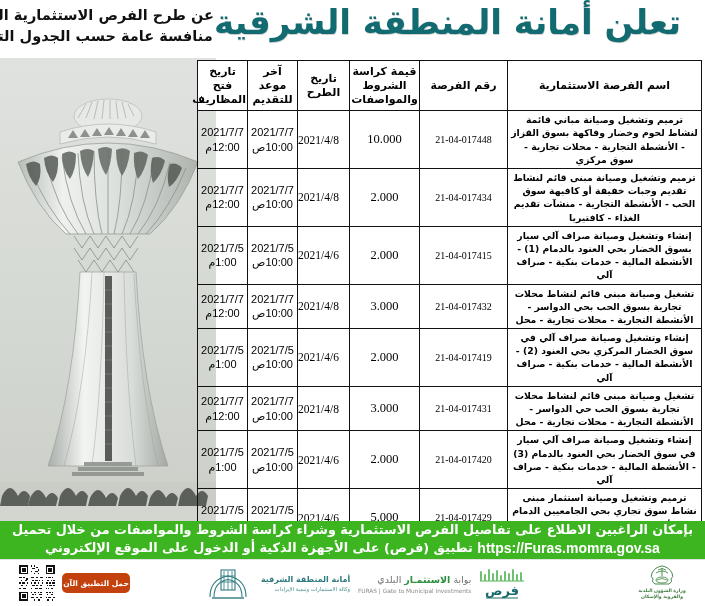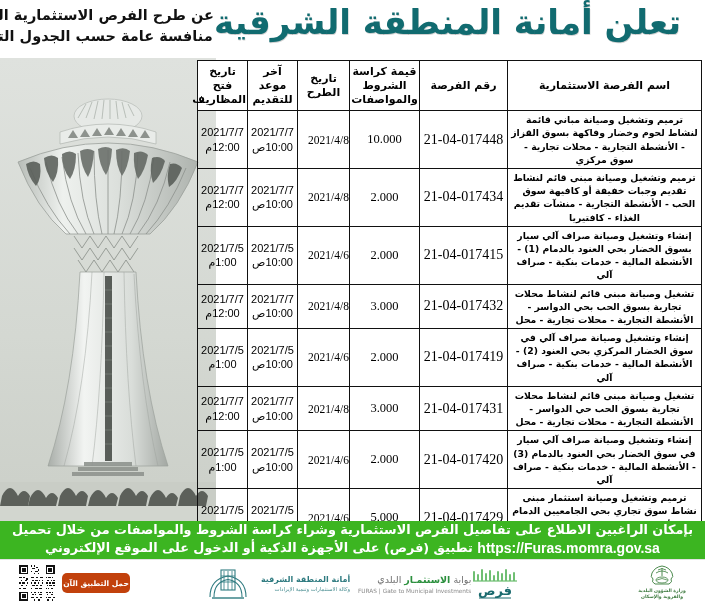--- a/index.html
+++ b/index.html
@@ -113,35 +113,35 @@
   col.c-open  { width: 50px;  }
 
   td.name {
     font-size: 9.3px;
     font-weight: bold;
     line-height: 1.42;
     text-align: center;
     padding: 2px 3px;
   }
   td.num {
-    font-size: 14px;
+    font-size: 10px;
     font-weight: normal;
     text-align: center;
     direction: ltr;
     font-family: "Liberation Serif", "DejaVu Serif", serif;
   }
   td.price {
     font-size: 12.5px;
     text-align: center;
     direction: ltr;
     font-family: "Liberation Serif", "DejaVu Serif", serif;
   }
   td.date {
     font-size: 11.5px;
-    text-align: right;
+    text-align: left;
     direction: ltr;
     font-family: "Liberation Serif", "DejaVu Serif", serif;
   }
   td.dt {
     font-size: 11px;
     text-align: center;
     line-height: 1.3;
     font-family: Liberation Sans, sans-serif;
   }
   td.dt .d { direction: ltr; display: block; }
@@ -235,20 +235,21 @@
   }
   .amanah-mark { width: 44px; height: 34px; }
   .amanah-mark svg { display:block; width:44px; height:34px; }
 
   .furas-logo {
     position: absolute;
     top: 8px; left: 358px;
     display: flex;
     flex-direction: row;
     align-items: center;
+    gap: 7px;
   }
   .furas-mark { width: 48px; height: 32px; }
   .furas-mark svg { display:block; width:48px; height:32px; }
   .furas-text { text-align: right; }
   .furas-ar {
     font-size: 9.5px; color: #6f6f6f; line-height: 1.4; white-space: nowrap;
   }
   .furas-ar b { color: #2b8f3d; font-weight: bold; }
   .furas-en {
     font-size: 5.8px; color: #8a8a8a; line-height: 1.4;

